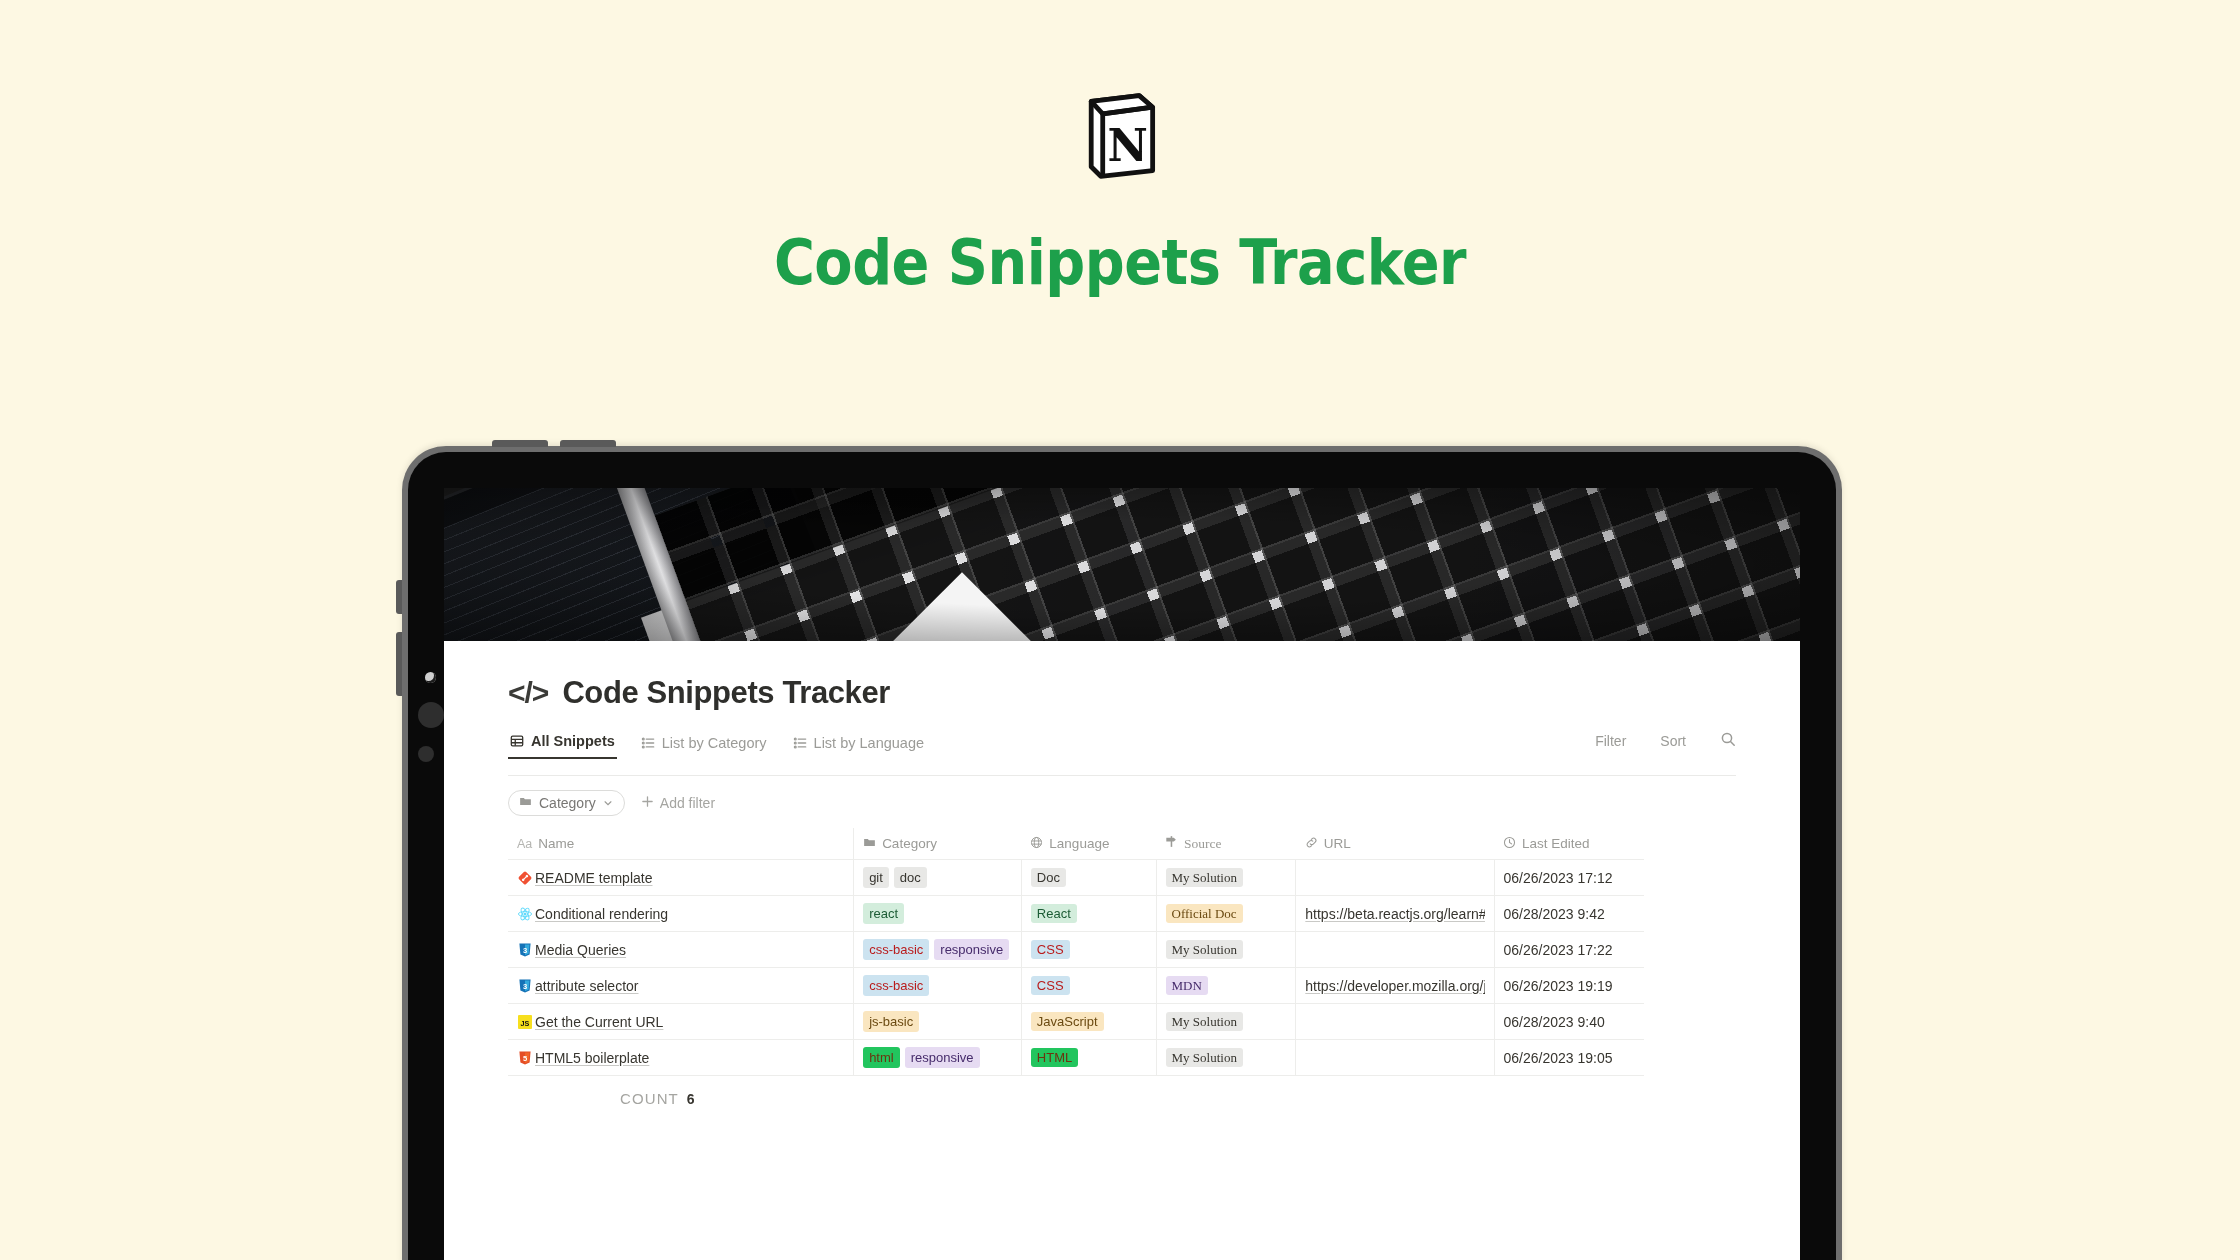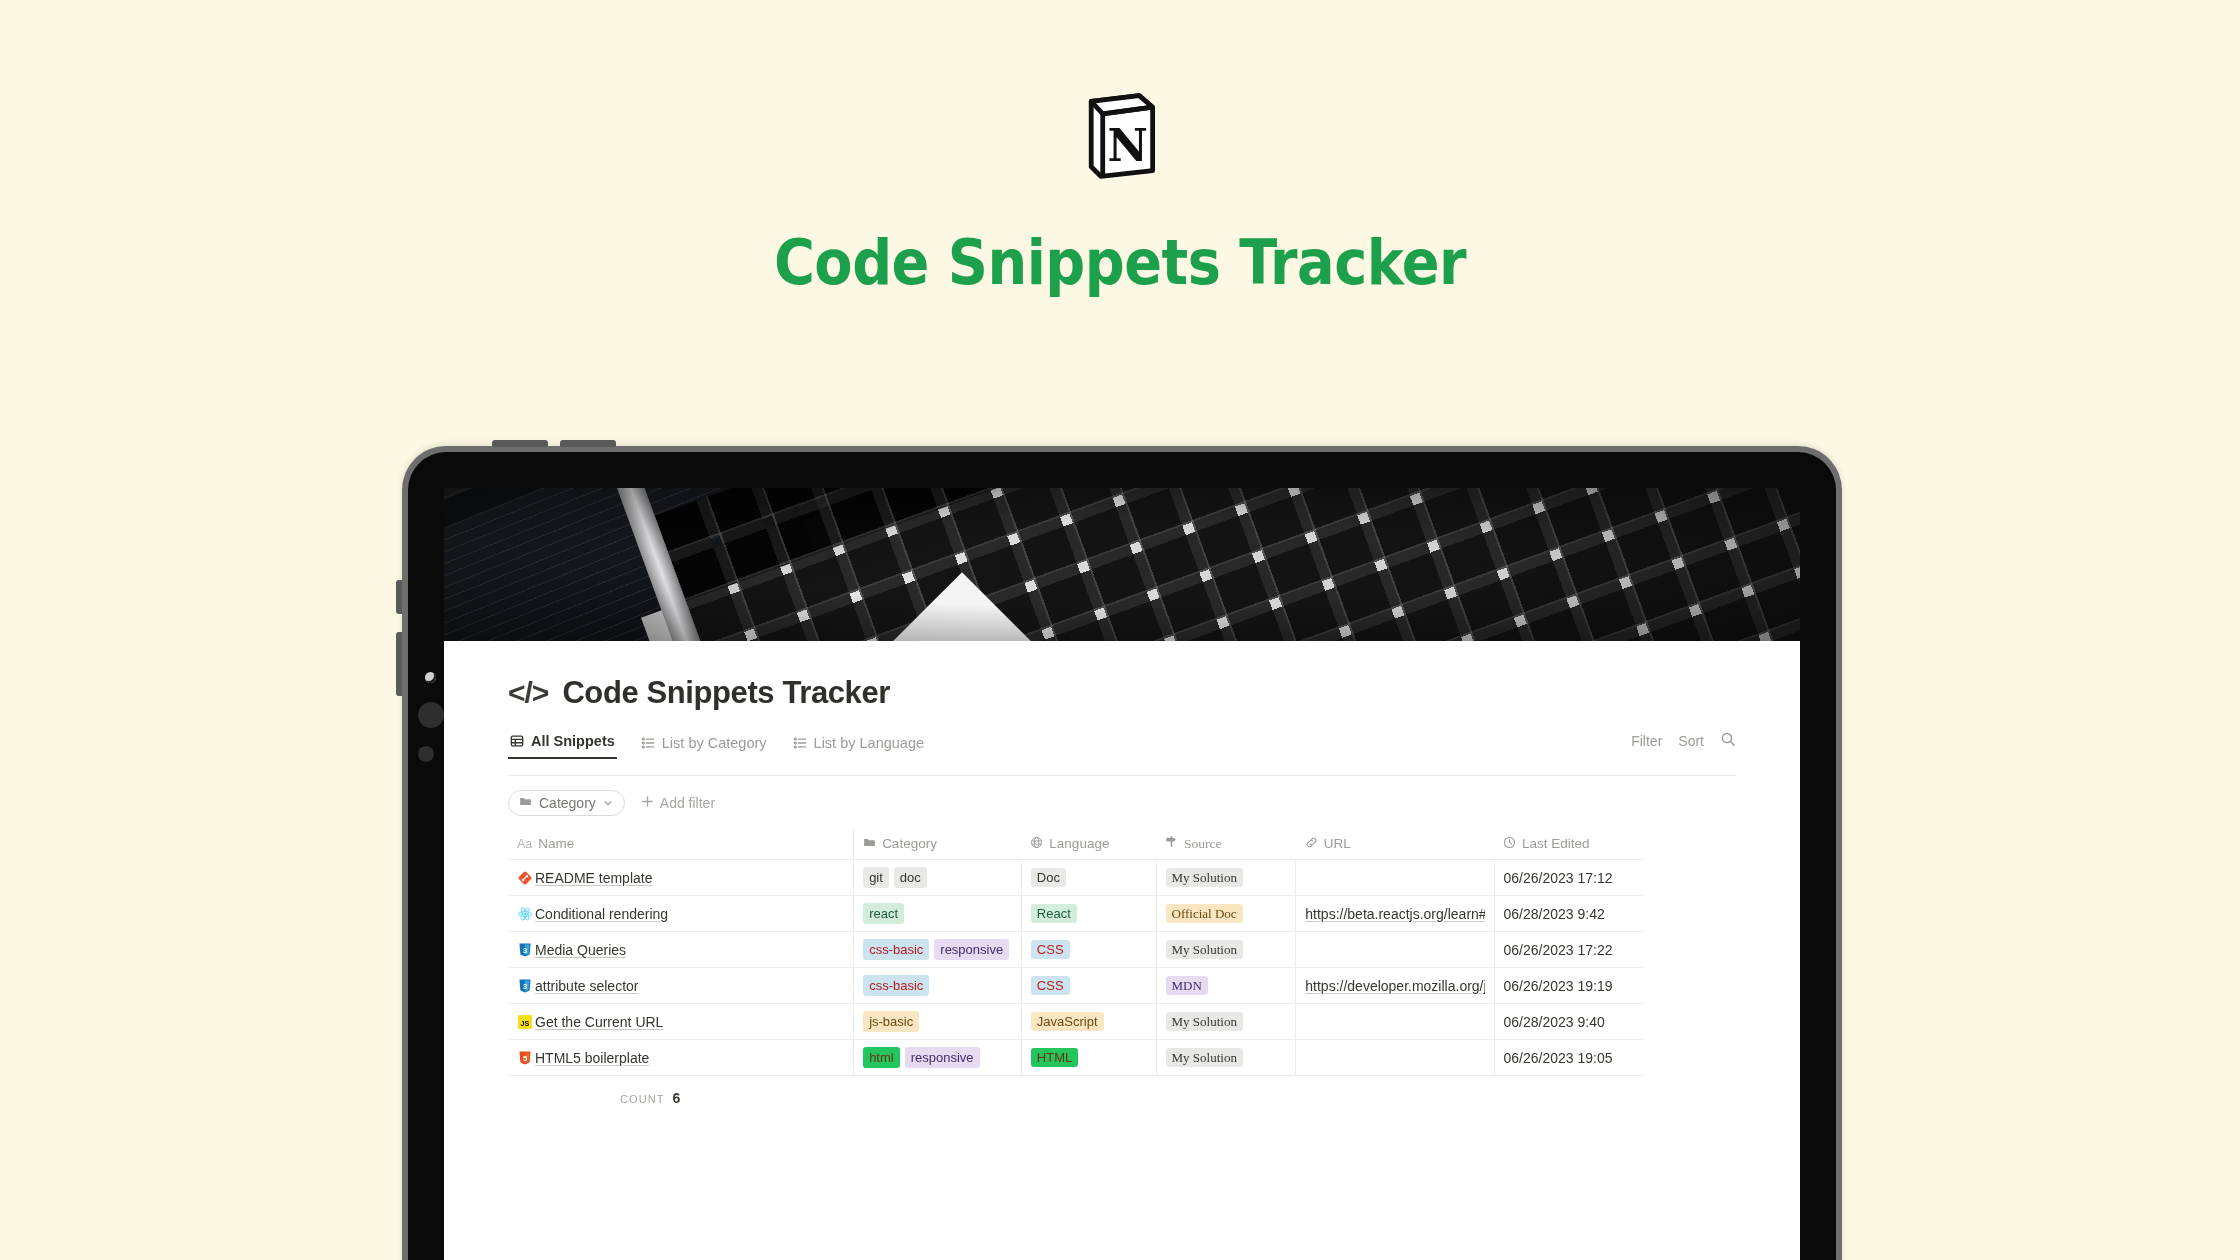--- a/index.html
+++ b/index.html
@@ -245,21 +245,21 @@
   .tab.active {
     color: #37352F;
     font-weight: 600;
     border-bottom: 2px solid #37352F;
   }
   .tab svg { display:block; }
 
   .tools {
     display: flex;
     align-items: center;
-    gap: 16px;
+    gap: 34px;
     padding-bottom: 8px;
   }
   .tool-label {
     font-size: 14px;
     color: #9B9B97;
     cursor: pointer;
   }
 
   
   .filter-row {
@@ -368,21 +368,21 @@
   }
 
   .count-row {
     margin-top: 14px;
     padding-left: 112px;
     display: flex;
     align-items: baseline;
     gap: 8px;
   }
   .count-label {
-    font-size: 11px;
+    font-size: 15px;
     letter-spacing: 1.1px;
     color: #A5A5A1;
     text-transform: uppercase;
   }
   .count-value {
     font-size: 14px;
     font-weight: 700;
     color: #37352F;
   }
 

